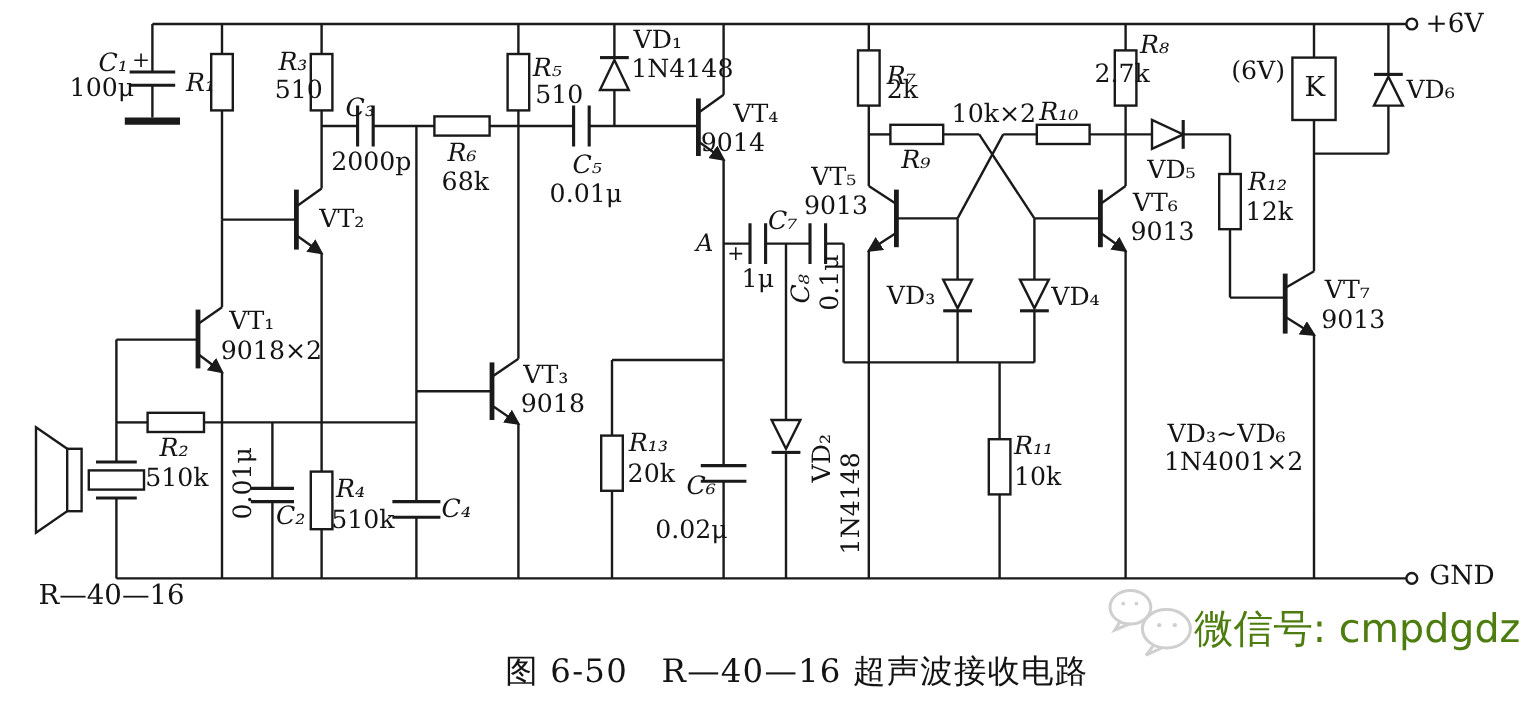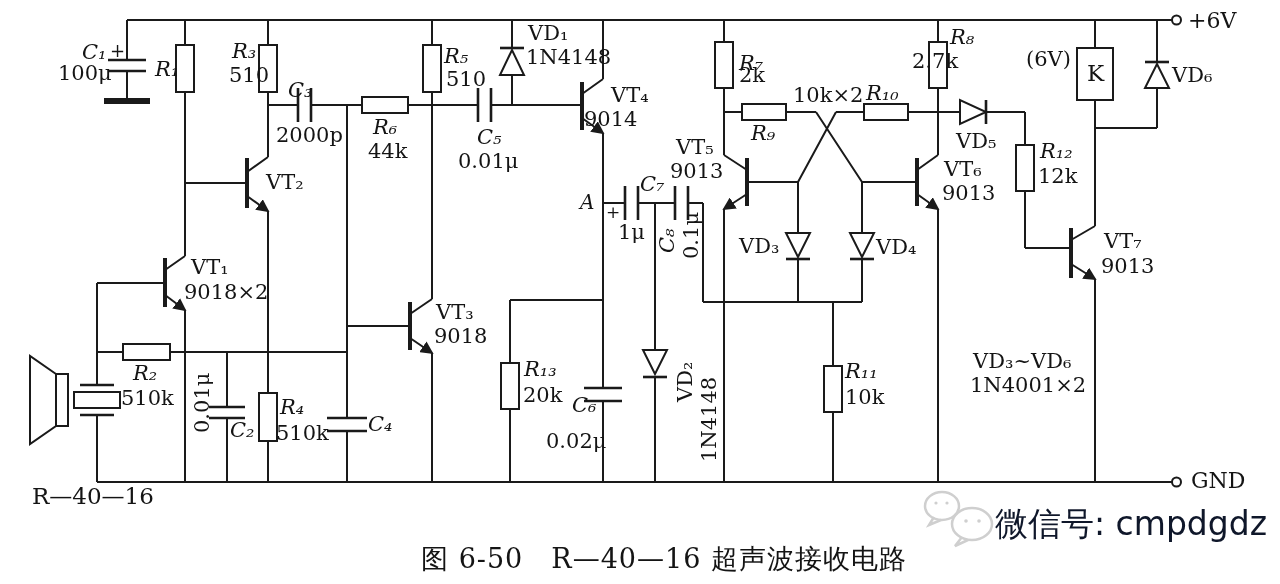--- a/index.html
+++ b/index.html
@@ -12,21 +12,21 @@
   .box{fill:#ffffff;stroke:#1a1a1a;stroke-width:2;}
   .tri{fill:#ffffff;stroke:#1a1a1a;stroke-width:2;}
   .gbar{stroke:#1a1a1a;stroke-width:6;fill:none;}
   .lbl{position:absolute;font-size:21px;line-height:1.05;white-space:nowrap;color:#141414;}
   .it{font-style:italic;}
   .s17{font-size:17px;} .s18{font-size:18px;} .s20{font-size:20px;}
   .s22{font-size:22px;} .s23{font-size:23px;}
   .rot{transform:rotate(-90deg);transform-origin:0 0;}
   .caption{position:absolute;left:0;top:541px;width:100%;text-align:center;
            font-size:27px;letter-spacing:1px;padding-left:24px;}
-  .wm-text{position:absolute;left:995px;top:502px;font-size:33px;color:#0f172a;
+  .wm-text{position:absolute;left:995px;top:502px;font-size:33px;color:#4d7c0f;
            font-family:"DejaVu Sans","Liberation Sans",sans-serif;
            text-shadow:1px 1px 0 #ffffff;}
 </style>
 </head>
 <body>
 
 <div class="stage">
 
 <svg width="1280" height="584" viewBox="0 0 1280 584">
   <defs>
@@ -255,21 +255,21 @@
 <span class="lbl s18" style="left:110px;top:42px">+</span>
 <span class="lbl" style="left:58px;top:62px">100μ</span>
 <span class="lbl it" style="left:155px;top:58px">R₁</span>
 
 <span class="lbl it" style="left:232px;top:40px">R₃</span>
 <span class="lbl" style="left:229px;top:64px">510</span>
 <span class="lbl it" style="left:288px;top:79px">C₃</span>
 <span class="lbl" style="left:276px;top:124px">2000p</span>
 
 <span class="lbl it" style="left:373px;top:116px">R₆</span>
-<span class="lbl" style="left:368px;top:140px">44k</span>
+<span class="lbl" style="left:368px;top:140px">68k</span>
 <span class="lbl it" style="left:444px;top:45px">R₅</span>
 <span class="lbl" style="left:446px;top:68px">510</span>
 <span class="lbl it" style="left:477px;top:126px">C₅</span>
 <span class="lbl" style="left:458px;top:150px">0.01μ</span>
 
 <span class="lbl" style="left:528px;top:22px">VD₁</span>
 <span class="lbl" style="left:526px;top:46px">1N4148</span>
 <span class="lbl" style="left:611px;top:84px">VT₄</span>
 <span class="lbl" style="left:584px;top:108px">9014</span>
 

